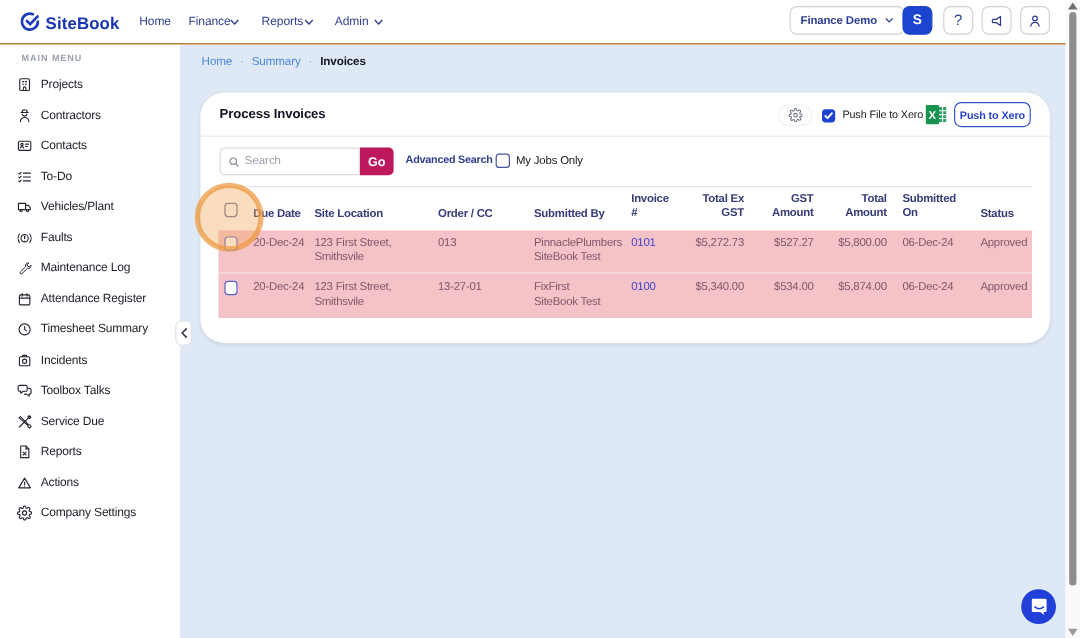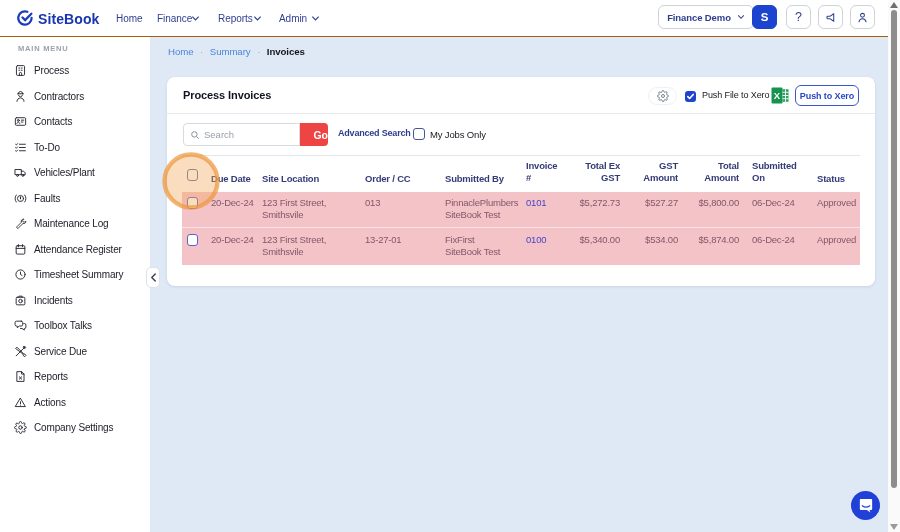--- a/index.html
+++ b/index.html
@@ -12,41 +12,41 @@
   .chev { position:absolute; top:14px; width:9px; height:9px; }
   .hbtn { position:absolute; top:5px; height:24px; white-space:nowrap; border:1px solid #ced2d9; border-radius:6px; background:#fff; display:flex; align-items:center; justify-content:center; }
   
   #side { left:0; top:37px; width:150px; height:495px; background:#fff; z-index:2; }
   .sitem { position:absolute; left:14px; height:26px; display:flex; align-items:center; }
   .sitem svg { width:13px; height:13px; }
   .sitem span { margin-left:7px; font-size:10px; letter-spacing:-0.15px; color:#1b1c26; white-space:nowrap; }
   
   #content { left:150px; top:37px; width:738px; height:495px; background:#dfe9f5; z-index:1; }
   
-  #card { left:167px; top:77px; width:708px; height:209px; background:#fff; border-radius:8px; box-shadow:0 1px 3px rgba(20,30,60,.10); z-index:3; }
+  #card { left:167px; top:77px; width:708px; height:209px; background:#fff; border-radius:20px; box-shadow:0 1px 3px rgba(20,30,60,.10); z-index:3; }
   
   .th { position:absolute; font-size:9.5px; letter-spacing:-0.2px; font-weight:700; color:#353b77; line-height:12px; white-space:nowrap; }
   .td { position:absolute; font-size:9.5px; letter-spacing:-0.2px; color:#82576a; line-height:12px; white-space:nowrap; }
   .tdr { text-align:right; }
   .cb { position:absolute; width:11.5px; height:11.5px; border-radius:3px; background:#fff; }
 </style>
 </head>
 <body>
 <div id="stage">
 
   <div class="abs" id="content"></div>
 
   <div class="abs" id="side">
     <div class="abs" style="left:18px; top:7px; font-size:7.5px; font-weight:700; letter-spacing:.8px; color:#9ba1ac;">MAIN MENU</div>
     <div class="sitem" style="top:20.5px;">
       <svg viewBox="0 0 24 24" fill="none" stroke="#23242e" stroke-width="1.7" stroke-linecap="round" stroke-linejoin="round">
           <rect x="4.5" y="3" width="15" height="18" rx="2"></rect>
           <path d="M9 7.5h1.6M13.4 7.5H15M9 11.5h1.6M13.4 11.5H15M10 21v-3.5a2 2 0 0 1 4 0V21"></path>
         </svg>
-      <span>Process</span>
+      <span>Projects</span>
     </div>
     <div class="sitem" style="top:46px;">
       <svg viewBox="0 0 24 24" fill="none" stroke="#23242e" stroke-width="1.7" stroke-linecap="round" stroke-linejoin="round">
           <path d="M8 6.8a4 4 0 0 1 8 0"></path>
           <path d="M6.5 7h11"></path>
           <path d="M8.3 9.5a3.8 3.8 0 0 0 7.4 0"></path>
           <path d="M5.5 21c0-3.6 2.9-6.3 6.5-6.3s6.5 2.7 6.5 6.3"></path>
         </svg>
       <span>Contractors</span>
     </div>
@@ -226,21 +226,21 @@
       <span style="font-size:9px; letter-spacing:-0.1px; font-weight:700; color:#2946c8;">Push to Xero</span>
     </div>
 
     <div class="abs" style="left:16px; top:46px; width:117px; height:23px; border:1px solid #d8dade; border-radius:4px 0 0 4px; background:#fff; display:flex; align-items:center;">
       <svg style="margin-left:6px;" width="10" height="10" viewBox="0 0 24 24" fill="none" stroke="#8b919c" stroke-width="2.4">
           <circle cx="10.5" cy="10.5" r="6.5"></circle>
           <path d="M15.5 15.5L21 21"></path>
         </svg>
       <span style="margin-left:4px; font-size:9.5px; color:#9aa0aa;">Search</span>
     </div>
-    <div class="abs" style="left:133px; top:46px; width:28px; height:23px; background:#ef4444; border-radius:0 4px 4px 0; display:flex; align-items:center; justify-content:flex-end;">
+    <div class="abs" style="left:133px; top:46px; width:28px; height:23px; background:#be185d; border-radius:0 4px 4px 0; display:flex; align-items:center; justify-content:center;">
       <span style="font-size:10.5px; font-weight:700; color:#fff;">Go</span>
     </div>
     <div class="abs" style="left:171px; top:51px; font-size:9px; letter-spacing:-0.2px; font-weight:600; color:#2c3e8f;">Advanced Search</div>
     <div class="abs" style="left:246px; top:51px; width:12px; height:12px; border:1.5px solid #47549f; border-radius:3px; background:#fff;"></div>
     <div class="abs" style="left:263px; top:52px; font-size:9.5px; letter-spacing:-0.15px; color:#16181f;">My Jobs Only</div>
 
     <div class="abs" style="left:15px; top:78px; width:678px; height:110px;">
       <div class="abs" style="left:0; top:0; width:678px; border-top:1px solid #e3e6ec;"></div>
 
       <div class="cb" style="left:4.5px; top:14px; border:1.8px solid #6a7095;"></div>

